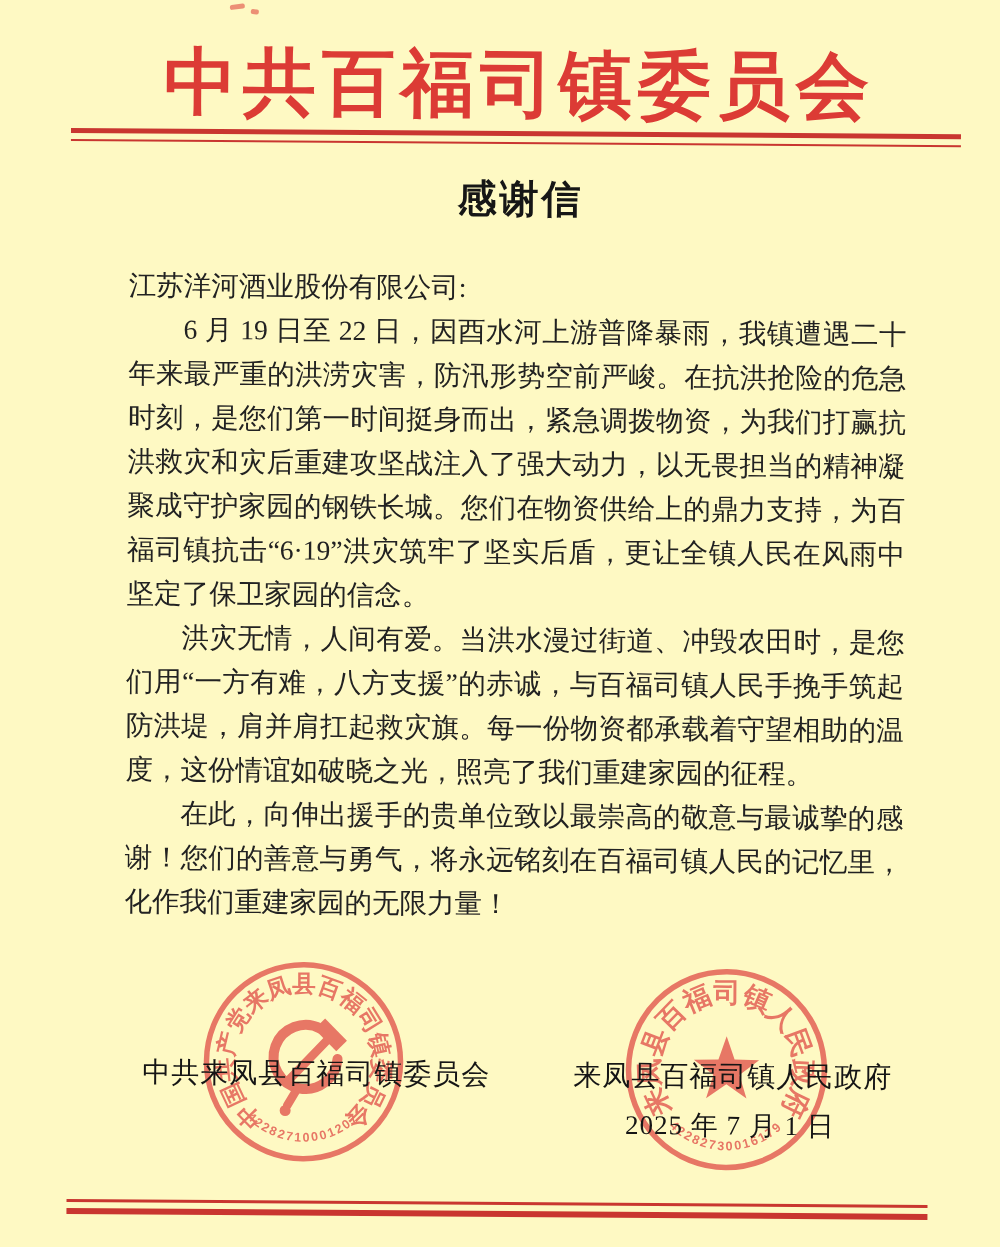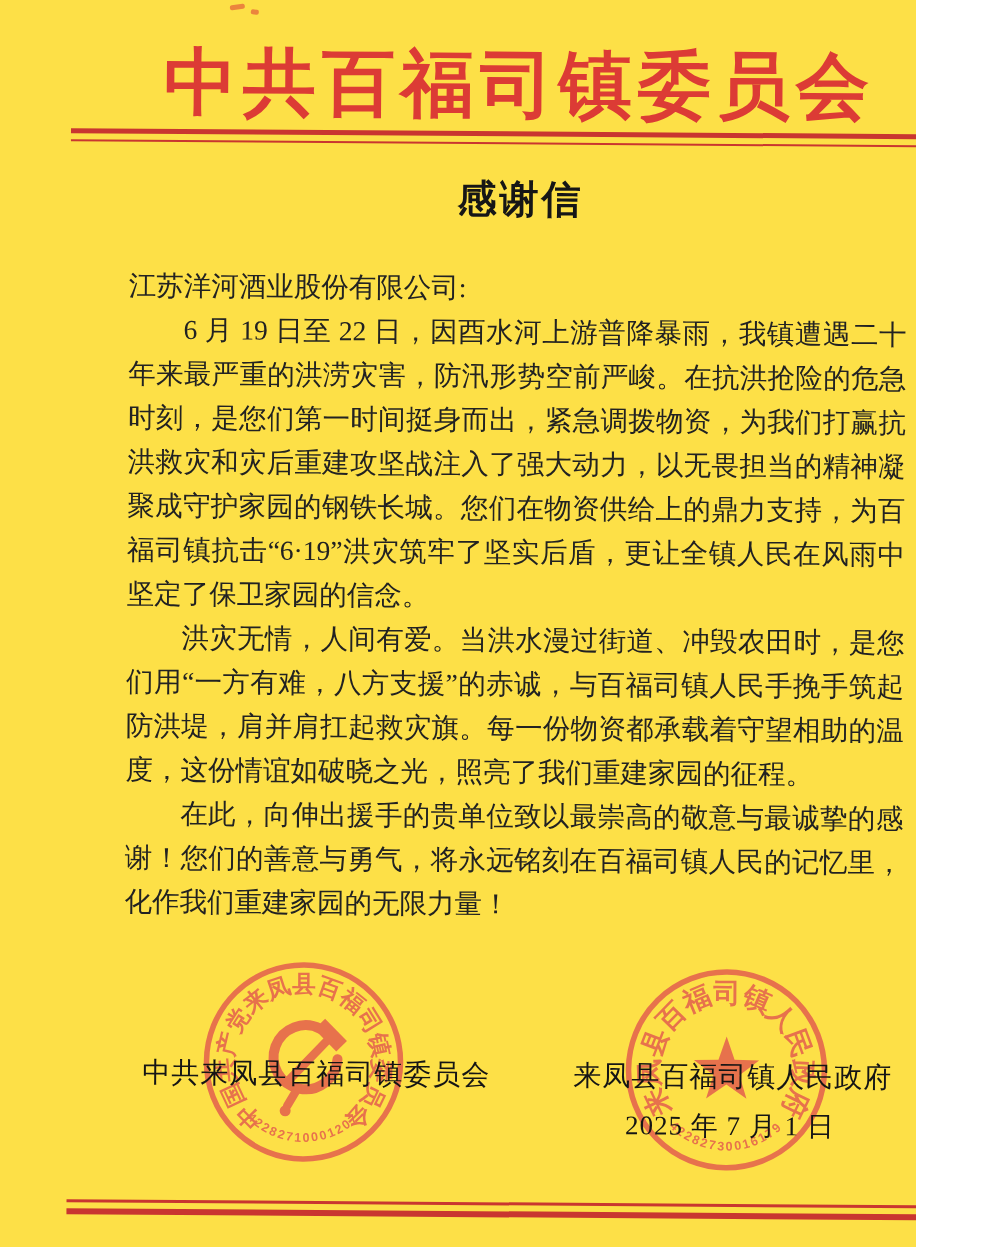--- a/index.html
+++ b/index.html
@@ -4,22 +4,22 @@
 <style>
   html,body{margin:0;padding:0;background:#ffffff;}
   :root{
     --letterhead-red:#dc3b35;
     --rule-red:#c93630;
     --seal-red:#e2574e;
     --text-black:#222222;
   }
   .page{
     position:relative;
-    width:916px;height:1247px;
-    background:#fde047;
+    width:1000px;height:1247px;
+    background:#fef9c3;
     overflow:hidden;
     font-family:"Liberation Serif","DejaVu Serif",serif;
   }
   .tilt{
     position:absolute;inset:0;
     transform:rotate(0.4deg);
     transform-origin:50% 45%;
   }
   .speck{
     position:absolute;background:var(--letterhead-red);

